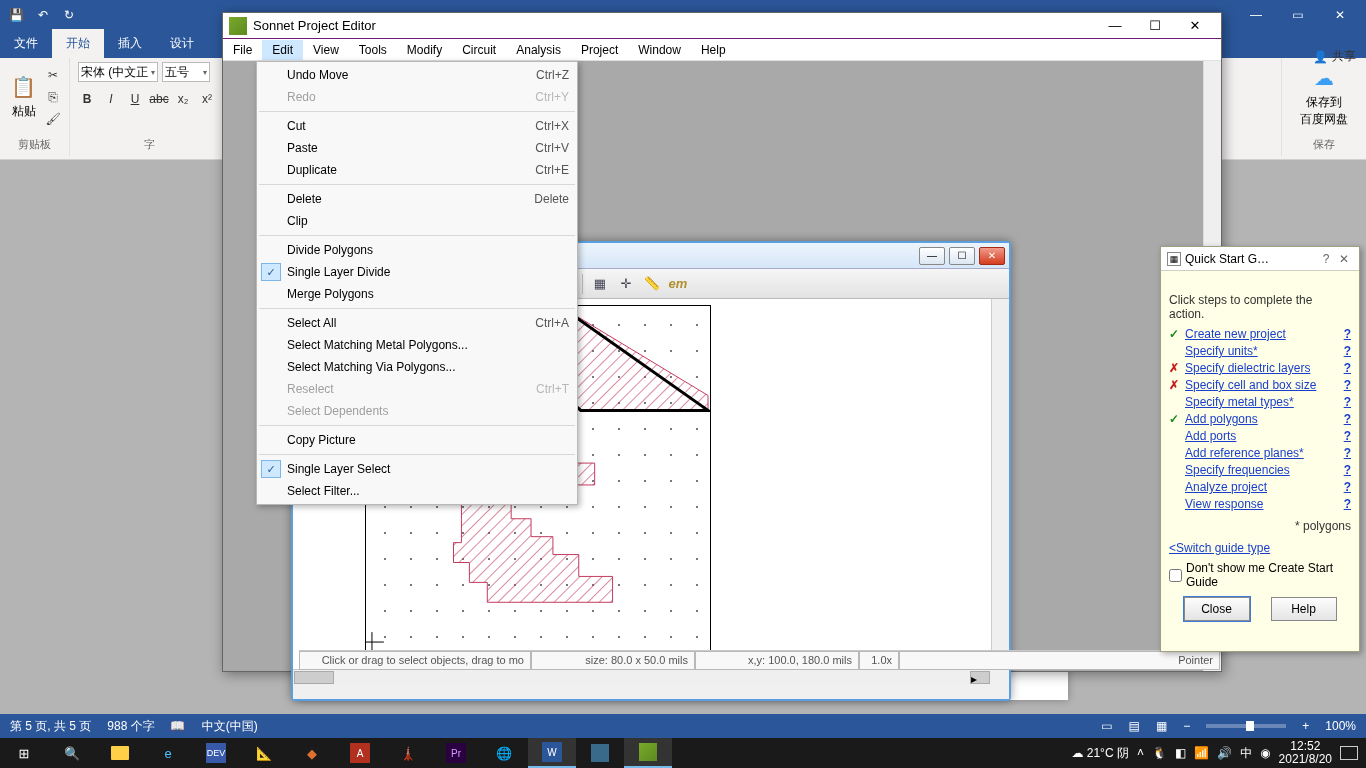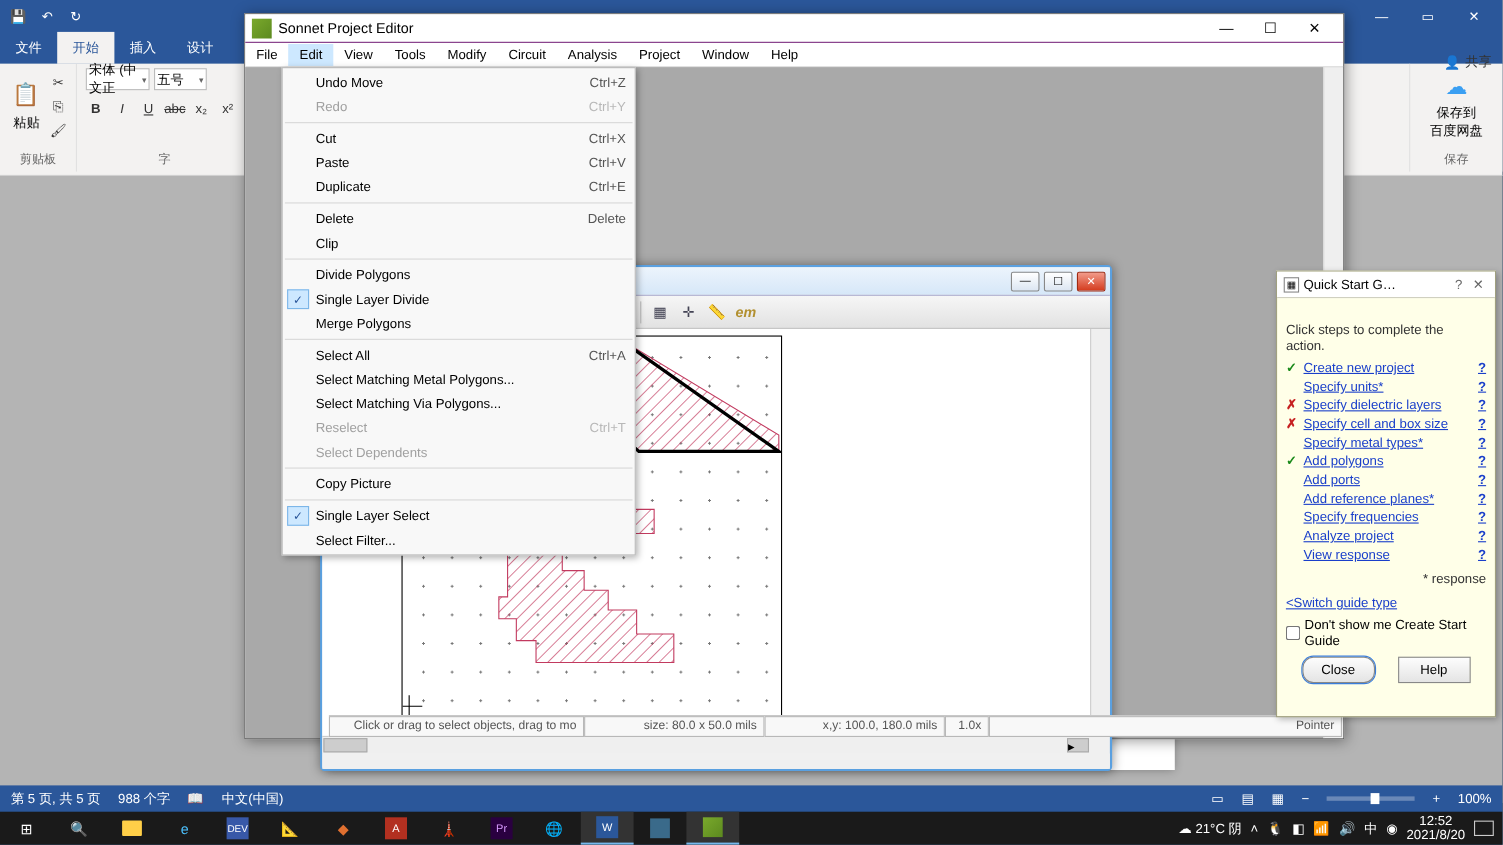--- a/index.html
+++ b/index.html
@@ -15,21 +15,21 @@
 .word-titlebar .wincontrols span{width:40px;text-align:center;cursor:pointer;}
 .word-tabs{height:28px;background:#2b579a;display:flex;align-items:flex-end;}
 .word-tab{padding:6px 14px;color:#fff;cursor:pointer;}
 .word-tab.active{background:#f3f2f1;color:#2b579a;}
 .word-ribbon-body{height:98px;background:#f3f2f1;display:flex;}
 .ribbon-group{border-right:1px solid #e1e1e1;padding:4px 8px;display:flex;flex-direction:column;justify-content:space-between;}
 .ribbon-group .g-controls{display:flex;gap:4px;align-items:flex-start;flex:1;}
 .ribbon-group-label{text-align:center;color:#666;font-size:11px;padding-top:2px;}
 .big-btn{display:flex;flex-direction:column;align-items:center;justify-content:center;width:44px;height:66px;cursor:pointer;}
 .big-btn .ico{width:32px;height:32px;display:flex;align-items:center;justify-content:center;font-size:20px;}
-.font-sel{width:58px;height:20px;border:1px solid #bbb;background:#fff;font-size:11px;padding:0 2px;display:flex;align-items:center;justify-content:space-between;}
+.font-sel{width:80px;height:20px;border:1px solid #bbb;background:#fff;font-size:11px;padding:0 2px;display:flex;align-items:center;justify-content:space-between;}
 .tri{font-size:8px;color:#666;}
 .mini-row{display:flex;gap:6px;margin-top:4px;}
 .mini-btn{width:18px;height:18px;display:flex;align-items:center;justify-content:center;cursor:pointer;font-size:12px;color:#333;}
 .word-right-group{margin-left:auto;padding:4px 12px;border-left:1px solid #e1e1e1;display:flex;flex-direction:column;align-items:center;justify-content:space-between;}
 
 
 .word-docarea{position:absolute;top:160px;left:0;right:0;bottom:38px;background:#b4b4b4;display:flex;justify-content:center;}
 .word-page{margin-top:20px;width:770px;background:#fff;box-shadow:0 0 8px rgba(0,0,0,.3);height:520px;}
 .word-cursor-box{position:absolute;left:248px;top:230px;background:#fff;border:1px solid #c0c0c0;padding:2px 4px;font-size:11px;}
 
@@ -97,21 +97,21 @@
 .qsg-row .mk.ok{color:#1a8a1a;}
 .qsg-row .mk.bad{color:#c62020;}
 .qsg-row a{color:#1a3fca;text-decoration:underline;flex:1;cursor:pointer;}
 .qsg-row .qm{color:#1a3fca;font-weight:bold;cursor:pointer;text-decoration:underline;}
 .qsg-opt{text-align:right;color:#333;margin:8px 0;}
 .qsg-switch{color:#1a3fca;text-decoration:underline;cursor:pointer;display:block;margin:6px 0;}
 .qsg-chk{display:flex;align-items:center;gap:4px;margin:4px 0 8px;}
 .qsg-chk input{width:13px;height:13px;}
 .qsg-btns{display:flex;justify-content:space-around;padding:0 4px 8px;}
 .qsg-btn{width:66px;height:24px;border:1px solid #888;background:linear-gradient(#fdfdfd,#e4e4e4);cursor:pointer;}
-.qsg-btn.primary{outline:1px solid #3a7ddb;border-radius:10px;}
+.qsg-btn.primary{outline:1px solid #3a7ddb;}
 
 
 .word-share{position:absolute;right:10px;top:48px;color:#333;display:flex;align-items:center;gap:4px;cursor:pointer;}
 
 
 .taskbar{position:absolute;left:0;right:0;bottom:0;height:30px;background:#1a1a1a;display:flex;align-items:center;}
 .task-btn{width:48px;height:30px;display:flex;align-items:center;justify-content:center;color:#fff;cursor:pointer;}
 .task-btn.active{border-bottom:2px solid #76b9ed;background:#333;}
 .task-icon{width:20px;height:20px;display:flex;align-items:center;justify-content:center;font-size:13px;}
 .task-exp{background:#ffcf48;width:18px;height:14px;border-radius:1px;}
@@ -424,21 +424,21 @@
           <span class="mk "></span>
           <a>Analyze project</a>
           <span class="qm">?</span>
         </div>
         <div class="qsg-row">
           <span class="mk "></span>
           <a>View response</a>
           <span class="qm">?</span>
         </div>
       </div>
-    <div class="qsg-opt">* response</div>
+    <div class="qsg-opt">* polygons</div>
     <a class="qsg-switch">&lt;Switch guide type</a>
     <label class="qsg-chk">
       <input type="checkbox" style="">
         <span>Don't show me Create Start Guide</span>
     </label>
     <div class="qsg-btns">
       <button class="qsg-btn primary">Close</button>
       <button class="qsg-btn">Help</button>
     </div>
   </div>

